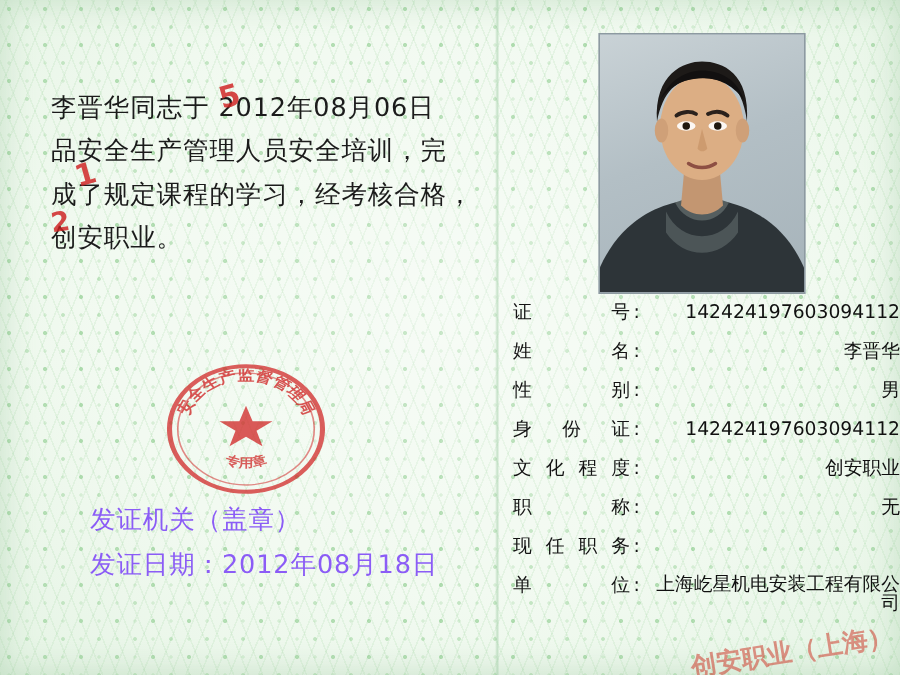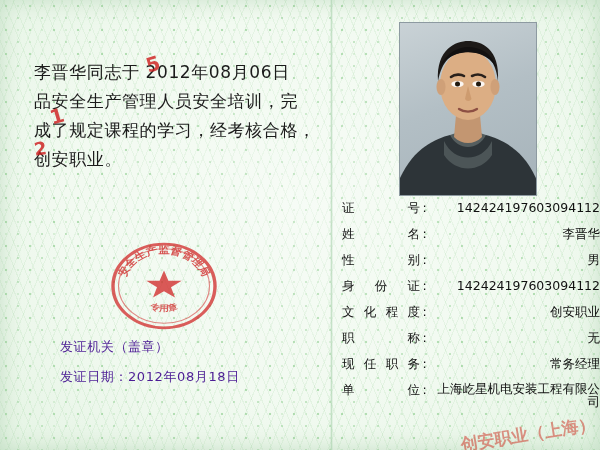--- a/index.html
+++ b/index.html
@@ -105,23 +105,23 @@
   }
   .redmark.m1 { left: 146px; top: 52px; }
   .redmark.m2 { left: 50px;  top: 104px; }
   .redmark.m3 { left: 34px;  top: 138px; font-size: 18px; transform: rotate(-8deg); }
 
   .issuer-block {
     position: absolute;
     left: 60px;
     top: 332px;
     width: 250px;
-    font-size: 13px;
+    font-size: 17px;
     line-height: 30px;
-    color: #4c1d95;
+    color: #8b5cf6;
     letter-spacing: 0.6px;
     font-family: "DejaVu Sans", sans-serif;
   }
   .issuer-block .row { white-space: nowrap; }
 
   
   .seal {
     position: absolute;
     left: 96px;
     top: 231px;
@@ -361,21 +361,20 @@
       </div>
 
       <div class="field-row">
         <div class="field-label">
             <span>现</span>
             <span>任</span>
             <span>职</span>
             <span>务</span>
           </div>
         <div class="colon">:</div>
-        <div class="field-value">常务经理</div>
       </div>
 
       <div class="field-row two-line">
         <div class="field-label">
             <span>单</span>
             <span>位</span>
           </div>
         <div class="colon">:</div>
         <div class="field-value wrap">上海屹星机电安装工程有限公司</div>
       </div>

